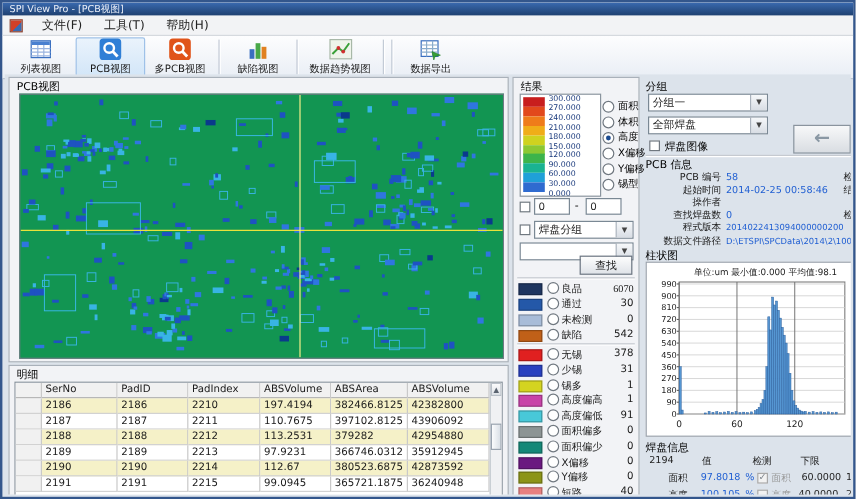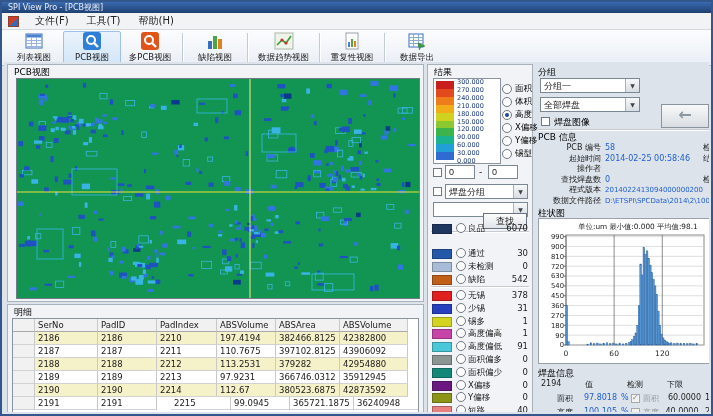--- a/index.html
+++ b/index.html
@@ -123,29 +123,20 @@
       <div class="tbtn">
         <div class="ticon"><svg width="20" height="20">
             <rect x="1" y="2" width="18" height="16" fill="#eef4ea" stroke="#a8b8a8"></rect>
             <polyline points="3,14 8,9 12,12 17,5" fill="none" stroke="#38a038" stroke-width="1.6"></polyline>
             <circle cx="8" cy="9" r="1.6" fill="#d03030"></circle>
             <circle cx="12" cy="12" r="1.6" fill="#d03030"></circle>
           </svg></div>
         <div class="lbl">数据趋势视图</div>
       </div>
       <div class="tsep"></div>
-      <div class="tbtn">
-        <div class="ticon"><svg width="20" height="20">
-            <rect x="4" y="2" width="12" height="16" fill="#fff" stroke="#98a2ac"></rect>
-            <rect x="6" y="11" width="2" height="5" fill="#4a80d0"></rect>
-            <rect x="9" y="8" width="2" height="8" fill="#48a848"></rect>
-            <rect x="12" y="10" width="2" height="6" fill="#e08020"></rect>
-          </svg></div>
-        <div class="lbl">重复性视图</div>
-      </div>
       <div class="tsep"></div>
       <div class="tbtn">
         <div class="ticon"><svg width="20" height="20">
             <rect x="2" y="3" width="14" height="13" fill="#fff" stroke="#3a6fc0"></rect>
             <path d="M2 6.5h14M2 9.5h14M2 12.5h14M6.5 3v13M11.5 3v13" stroke="#8aaccc"></path>
             <path d="M11 12l7 3-4.5 1-1 3z" fill="#38a038" stroke="#1f7a1f" stroke-width="0.5"></path>
           </svg></div>
         <div class="lbl">数据导出</div>
       </div>
     </div>
@@ -583,21 +574,21 @@
               <div class="dt-cell dt-cream" style="width: 59px;">2190</div>
               <div class="dt-cell dt-cream" style="width: 60px;">2214</div>
               <div class="dt-cell dt-cream" style="width: 59px;">112.67</div>
               <div class="dt-cell dt-cream" style="width: 64px;">380523.6875</div>
               <div class="dt-cell dt-cream" style="width: 68px;">42873592</div>
             </div>
             <div class="dt-row">
               <div class="dt-cell dt-rowhead" style="width: 22px;"></div>
               <div class="dt-cell" style="width: 63px;">2191</div>
               <div class="dt-cell" style="width: 59px;">2191</div>
-              <div class="dt-cell" style="width: 60px; margin-left: 14px;">2215</div>
+              <div class="dt-cell" style="width: 60px;">2215</div>
               <div class="dt-cell" style="width: 59px;">99.0945</div>
               <div class="dt-cell" style="width: 64px;">365721.1875</div>
               <div class="dt-cell" style="width: 68px;">36240948</div>
             </div>
           </div>
         <div class="sbar">
           <div class="sbtn">▲</div>
           <div class="sthumb"></div>
           <div class="sbtn" style="position:absolute;bottom:0;left:0;right:0;">▼</div>
         </div>
@@ -646,21 +637,21 @@
         <span>焊盘分组</span>
         <span class="arr">▼</span>
       </div>
       <div class="combo" style="left:5px;top:137px;width:95px;">
         <span></span>
         <span class="arr">▼</span>
       </div>
       <button class="btn" style="right:5px;top:148px;">查找</button>
       <div class="sepline" style="top:166px;"></div>
       <div id="legendG1">
-          <div class="lg-row" style="top: 157px;">
+          <div class="lg-row" style="top: 169px; font-family: Liberation Serif, serif;">
             <span class="lg-color" style="background: rgb(31, 54, 96);"></span>
             <span class="radio lg-radio"></span>
             <span class="lg-label">良品</span>
             <span class="lg-count">6070</span>
           </div>
           <div class="lg-row" style="top: 182px;">
             <span class="lg-color" style="background: rgb(36, 88, 168);"></span>
             <span class="radio lg-radio"></span>
             <span class="lg-label">通过</span>
             <span class="lg-count">30</span>

